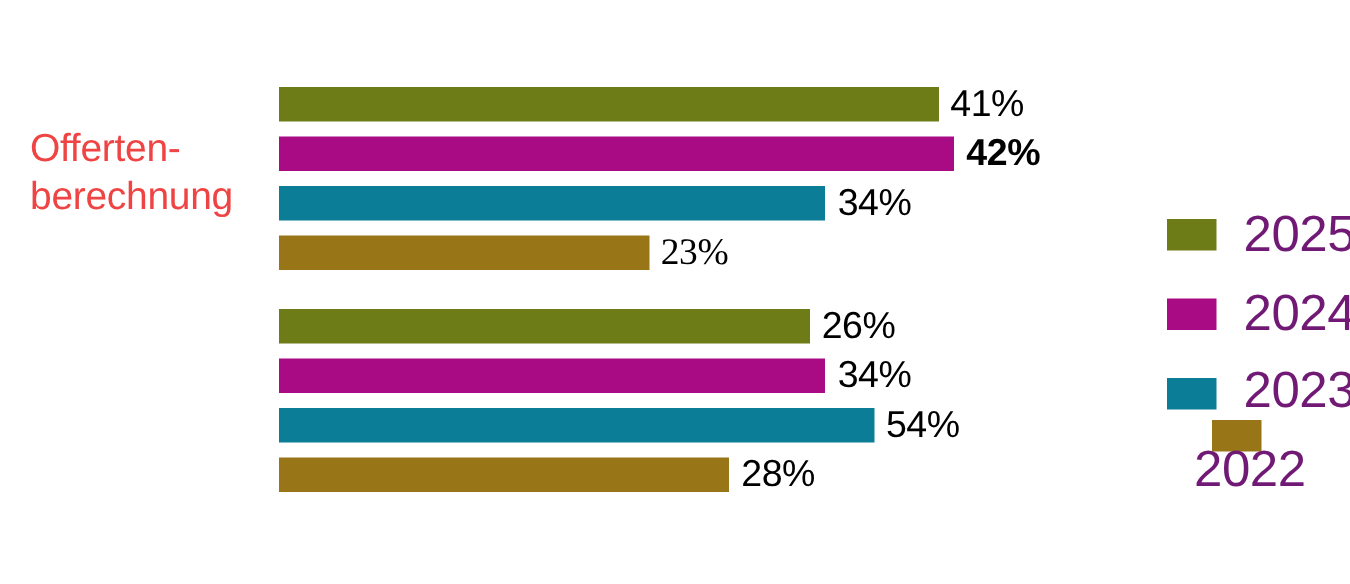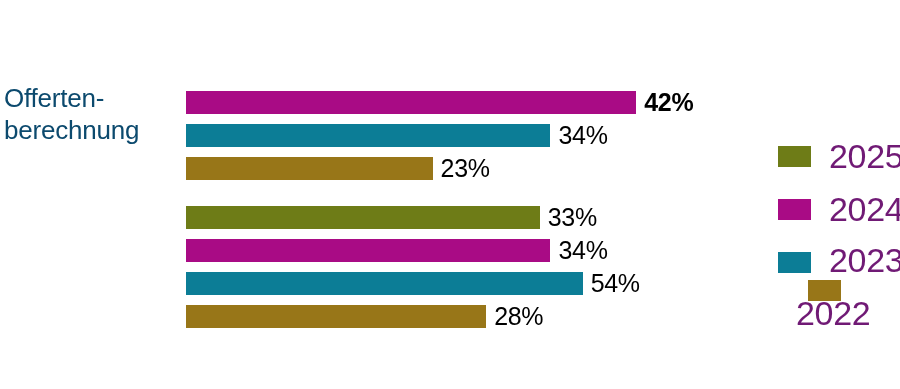--- a/index.html
+++ b/index.html
@@ -15,25 +15,25 @@
     position: relative;
     width: 900px;
     height: 389px;
     background: #ffffff;
     overflow: hidden;
   }
 
   
   .cat-label {
     position: absolute;
-    left: 4px;
+    left: 20px;
     width: 170px;
     font-size: 26px;
     line-height: 32px;
-    color: #0c4a6e;
+    color: #ef4444;
     letter-spacing: -0.2px;
     white-space: pre-line;
   }
   .cat-label-1 { top: 82px; }
   .cat-label-2 { top: 219px; }
 
   
   .plot {
     position: absolute;
     left: 186px;
@@ -92,35 +92,39 @@
 </style>
 </head>
 <body>
 
 <div id="chart-root">
 
   <div class="cat-label cat-label-1">Offerten-
 berechnung</div>
 
   <div class="plot" id="plot">
+      <div class="bar-row" style="top: 58px;">
+        <span class="bar" style="width: 439.52px; background: rgb(110, 124, 23);"></span>
+        <span class="bar-value">41%</span>
+      </div>
       <div class="bar-row" style="top: 91px; font-weight: bold;">
         <span class="bar" style="width: 450.24px; background: rgb(169, 11, 133);"></span>
         <span class="bar-value">42%</span>
       </div>
       <div class="bar-row" style="top: 124px;">
         <span class="bar" style="width: 364.48px; background: rgb(12, 125, 150);"></span>
         <span class="bar-value">34%</span>
       </div>
-      <div class="bar-row" style="top: 157px;">
+      <div class="bar-row" style="top: 157px; font-family: Liberation Serif, serif;">
         <span class="bar" style="width: 246.56px; background: rgb(152, 118, 24);"></span>
         <span class="bar-value">23%</span>
       </div>
       <div class="bar-row" style="top: 206px;">
         <span class="bar" style="width: 353.76px; background: rgb(110, 124, 23);"></span>
-        <span class="bar-value">33%</span>
+        <span class="bar-value">26%</span>
       </div>
       <div class="bar-row" style="top: 239px;">
         <span class="bar" style="width: 364.48px; background: rgb(169, 11, 133);"></span>
         <span class="bar-value">34%</span>
       </div>
       <div class="bar-row" style="top: 272px;">
         <span class="bar" style="width: 396.64px; background: rgb(12, 125, 150);"></span>
         <span class="bar-value">54%</span>
       </div>
       <div class="bar-row" style="top: 305px;">

